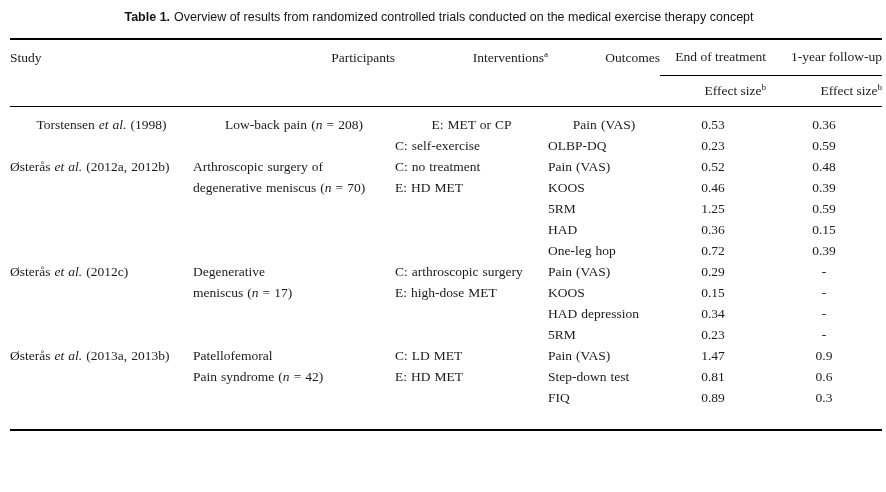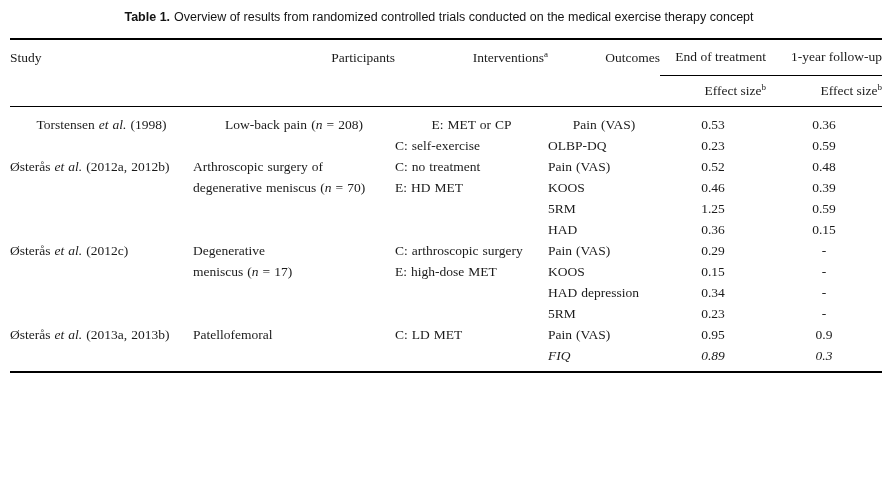--- a/index.html
+++ b/index.html
@@ -28,21 +28,21 @@
   thead tr.hrow1 th { height:36px; vertical-align:middle; text-align:right; }
   thead tr.hrow1 th.h-study { text-align:left; }
   thead tr.hrow1 th.spanner { border-bottom:1px solid #000; }
   thead tr.hrow2 th { height:31px; vertical-align:middle; text-align:right; border-bottom:1.5px solid #000; }
   tbody td {
     height:21px; line-height:21px; padding:0;
     vertical-align:middle; white-space:nowrap;
     word-spacing:0.05em;
   }
   tbody tr:first-child td { padding-top:7px;text-align:center; }
-  tbody tr:last-child td { padding-bottom:5px;font-style:italic; }
+  tbody tr:last-child td { padding-bottom:21px; }
   td.c-study, td.c-part, td.c-int, td.c-out { text-align:left; }
   td.c-num { text-align:center; }
   sup { font-size:9px; line-height:0; vertical-align:super; }
   i { font-style:italic; }
 </style>
 </head>
 <body>
 
 <div class="caption">
   <span class="cap-label">Table 1.</span><span>Overview of results from randomized controlled trials conducted on the medical exercise therapy concept</span>
@@ -118,20 +118,28 @@
     </tr>
     <tr>
       <td class="c-study"></td>
       <td class="c-part"></td>
       <td class="c-int"></td>
       <td class="c-out">HAD</td>
       <td class="c-num">0.36</td>
       <td class="c-num">0.15</td>
     </tr>
     <tr>
+      <td class="c-study"></td>
+      <td class="c-part"></td>
+      <td class="c-int"></td>
+      <td class="c-out">One-leg hop</td>
+      <td class="c-num">0.72</td>
+      <td class="c-num">0.39</td>
+    </tr>
+    <tr>
       <td class="c-study">Østerås <i>et al.</i> (2012c)</td>
       <td class="c-part">Degenerative</td>
       <td class="c-int">C: arthroscopic surgery</td>
       <td class="c-out">Pain (VAS)</td>
       <td class="c-num">0.29</td>
       <td class="c-num">-</td>
     </tr>
     <tr>
       <td class="c-study"></td>
       <td class="c-part">meniscus (<i>n</i> = 17)</td>
@@ -154,22 +162,30 @@
       <td class="c-int"></td>
       <td class="c-out">5RM</td>
       <td class="c-num">0.23</td>
       <td class="c-num">-</td>
     </tr>
     <tr>
       <td class="c-study">Østerås <i>et al.</i> (2013a, 2013b)</td>
       <td class="c-part">Patellofemoral</td>
       <td class="c-int">C: LD MET</td>
       <td class="c-out">Pain (VAS)</td>
-      <td class="c-num">0.95</td>
+      <td class="c-num">1.47</td>
       <td class="c-num">0.9</td>
+    </tr>
+    <tr>
+      <td class="c-study"></td>
+      <td class="c-part">Pain syndrome (<i>n</i> = 42)</td>
+      <td class="c-int">E: HD MET</td>
+      <td class="c-out">Step-down test</td>
+      <td class="c-num">0.81</td>
+      <td class="c-num">0.6</td>
     </tr>
     <tr>
       <td class="c-study"></td>
       <td class="c-part"></td>
       <td class="c-int"></td>
       <td class="c-out">FIQ</td>
       <td class="c-num">0.89</td>
       <td class="c-num">0.3</td>
     </tr>
   </tbody>

